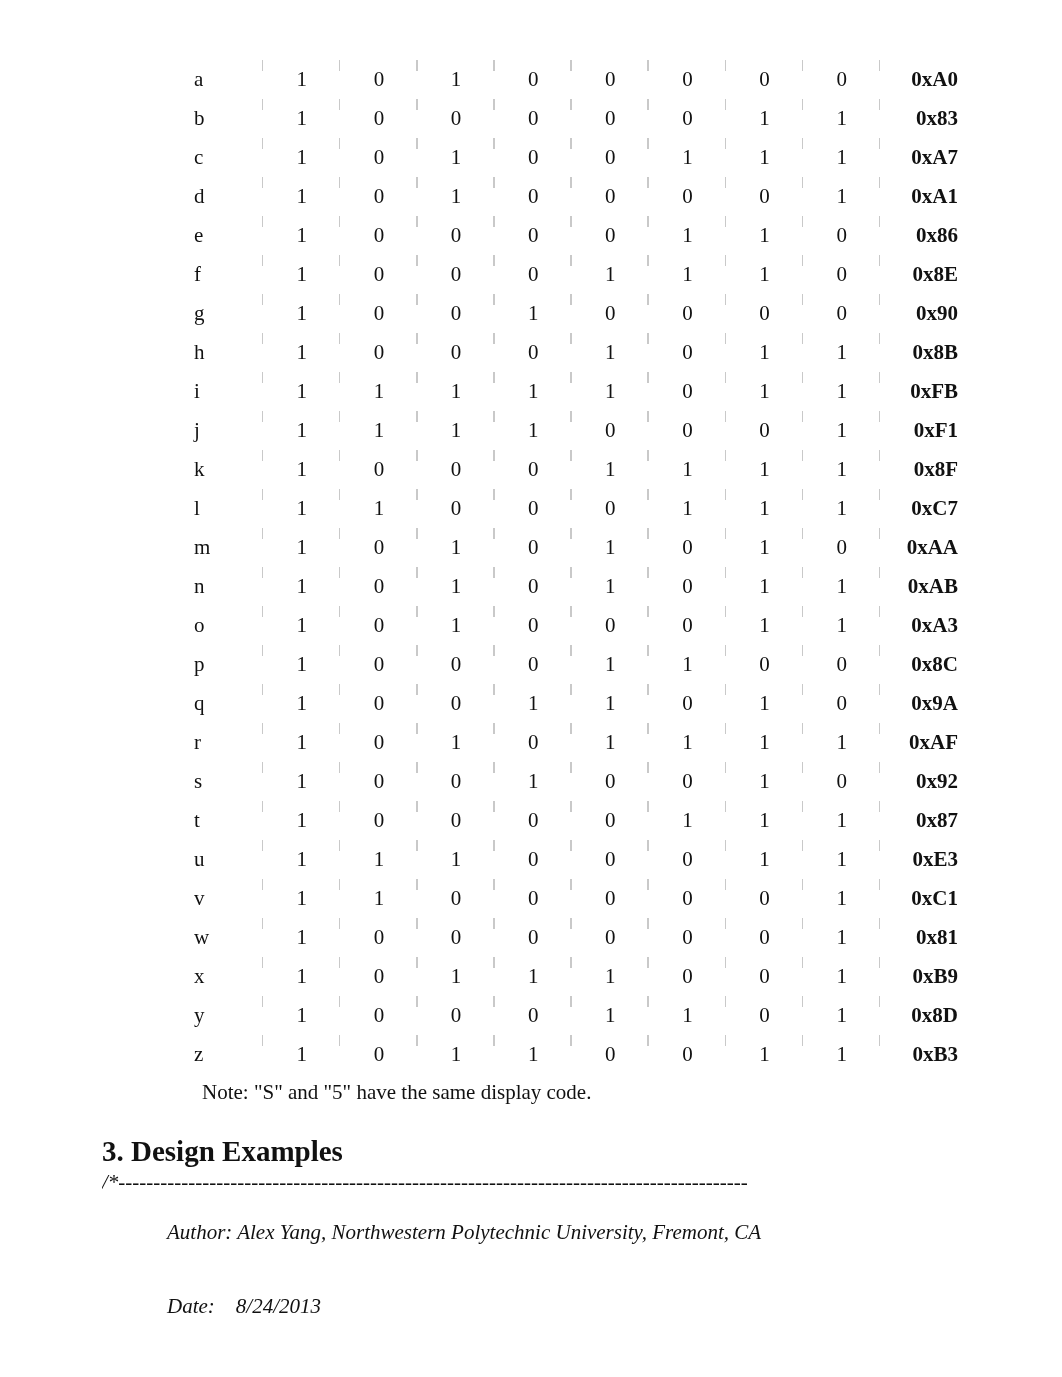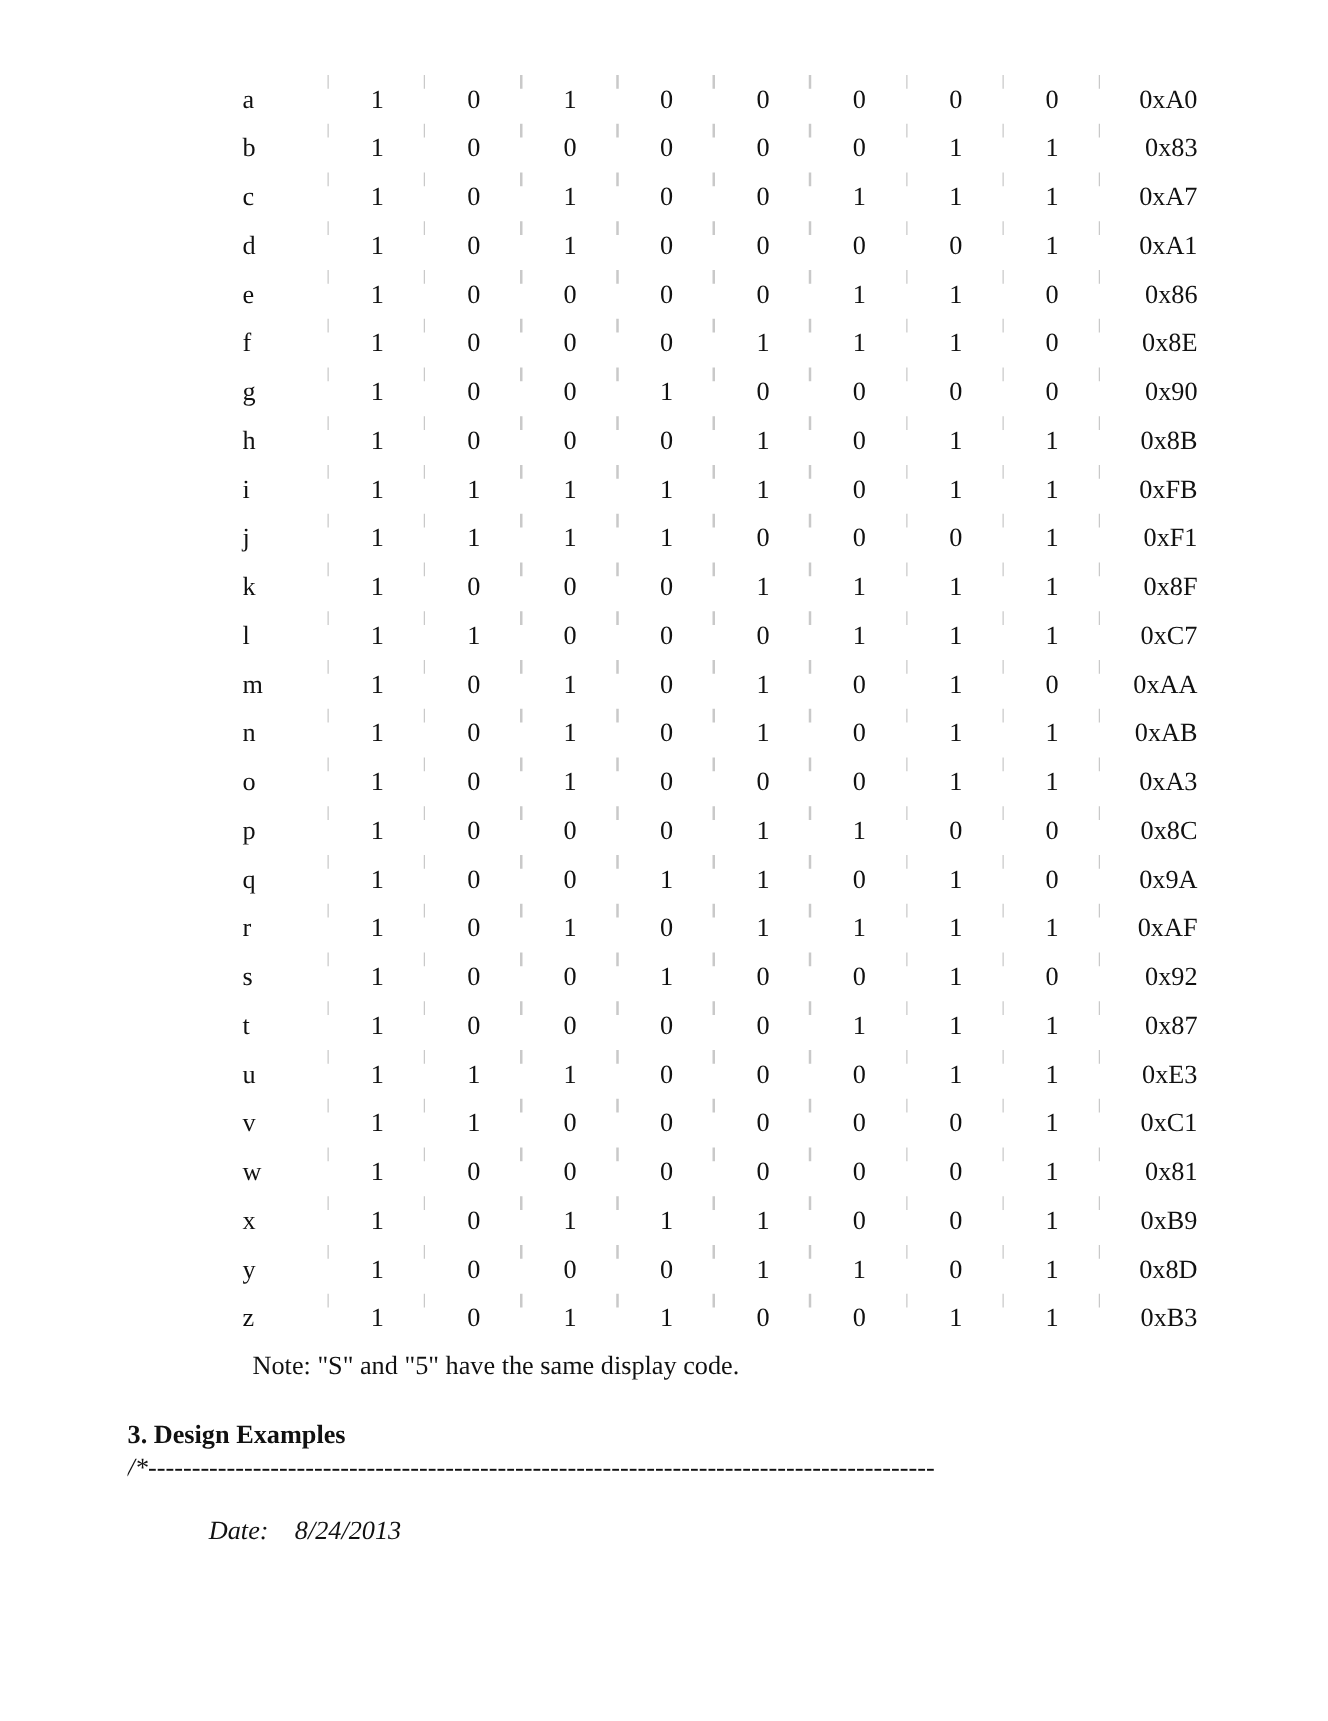--- a/index.html
+++ b/index.html
@@ -25,21 +25,21 @@
     font-size: 21px;
   }
   table.data td {
     height: 39px;
     padding: 0;
     text-align: center;
     vertical-align: middle;
     position: relative;
   }
   table.data td.first { text-align: left; padding-left: 6px; width: 70px; }
-  table.data td.hex   { text-align: right; padding-right: 4px; width: 78px; }
+  table.data td.hex   { text-align: right; padding-right: 4px; width: 78px; font-weight: bold; }
   table.data td.bit   { width: 78px; }
 
   
   table.data td:not(:last-child)::after {
     content: "";
     position: absolute;
     top: 0;
     right: 0;
     width: 1.5px;
     height: 11px;
@@ -50,21 +50,21 @@
   }
 
   .note {
     margin: 6px 0 0 102px;
     font-size: 21px;
   }
 
   
   h2.section {
     margin: 30px 0 2px 2px;
-    font-size: 21px;
+    font-size: 29px;
     font-weight: bold;
   }
 
   
   .code-hdr {
     font-style: italic;
     font-size: 21px;
     line-height: 1.18;
     margin: 0 0 0 2px;
   }
@@ -402,18 +402,21 @@
 
 <h2 class="section">
   <span>3.</span>
   <span>Design  Examples</span>
 </h2>
 
 <div class="code-hdr">
   <div class="dashline"><span>/*</span><span id="dashes">------------------------------------------------------------------------------------------</span></div>
 
 
+  <div class="row">
+    <span class="indent1"></span><span>Author:</span> <span>Alex Yang, Northwestern Polytechnic University, Fremont, CA</span>
+  </div>
 
   <div class="row">
     <span class="indent1"></span><span>Date:</span>    <span>8/24/2013</span>
   </div>
 
 </div>
 
 </body></html>

